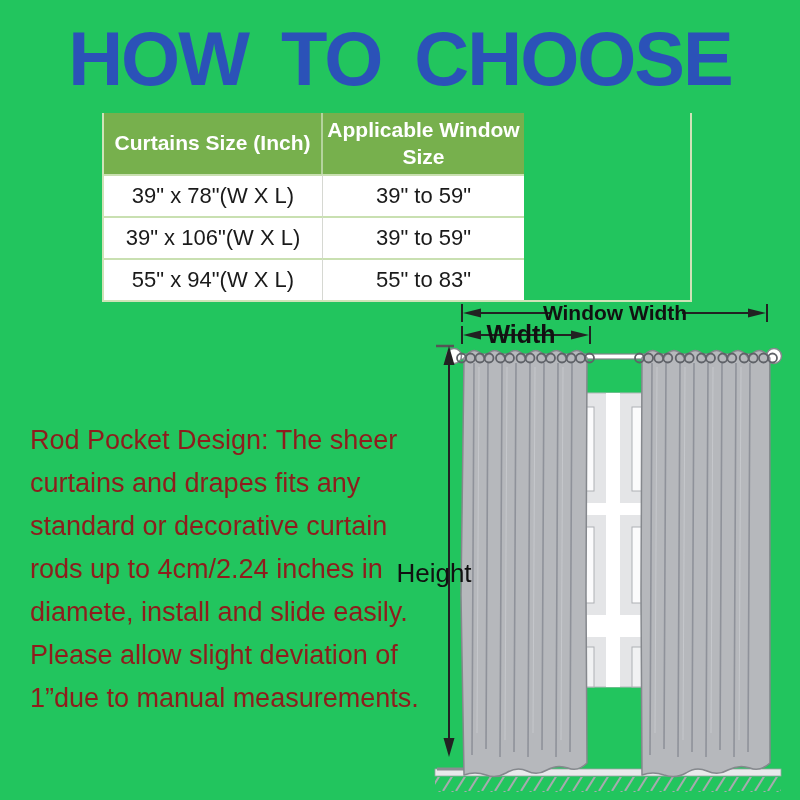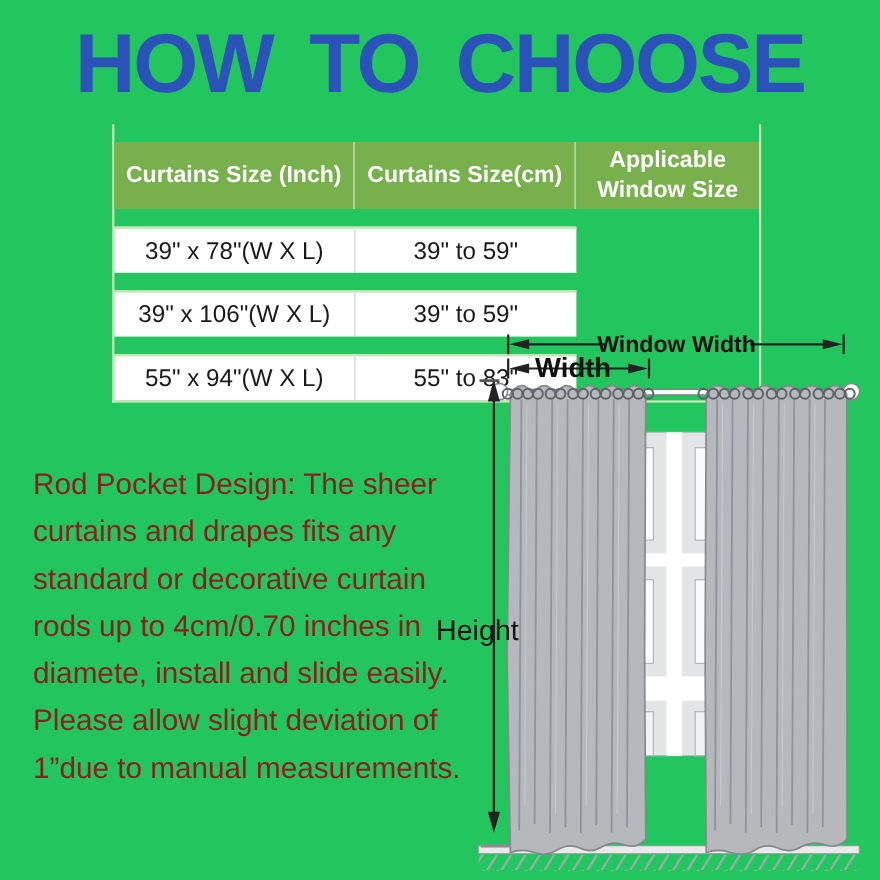--- a/index.html
+++ b/index.html
@@ -7,21 +7,21 @@
           font-family:"Liberation Sans",sans-serif;}
 
   
   .title{position:absolute;left:0;top:18px;width:800px;height:82px;line-height:82px;
          text-align:center;font-weight:bold;font-size:76px;letter-spacing:-2px;
          word-spacing:14px;color:#2b52b8;white-space:nowrap;}
 
   
   .size-table{position:absolute;left:102px;top:113px;width:590px;
               border:2px solid #cfe3b8;border-top:none;box-sizing:border-box;}
-  .t-row{display:grid;grid-template-columns:219px 201px 166px;margin-top:16px;}
+  .t-row{display:grid;grid-template-columns:219px 201px 166px;}
   .t-head .cell{background:#77b04d;color:#fff;font-weight:bold;font-size:21px;
                 height:61px;display:flex;align-items:center;justify-content:center;
                 text-align:center;line-height:1.25;border-right:2px solid rgba(255,255,255,.45);}
   .t-head .cell:last-child{border-right:none;}
   .t-body .cell{background:#fff;color:#1a1a1a;font-size:22px;height:40px;
                 display:flex;align-items:center;justify-content:center;text-align:center;
                 border-top:2px solid #c9e0b1;border-right:1px solid #d6d8d2;}
   .t-body .cell:last-child{border-right:none;}
 
   
@@ -38,41 +38,40 @@
 </head>
 <body>
 
 <div id="canvas">
 
   <div class="title">HOW TO CHOOSE</div>
 
   <div class="size-table">
     <div class="t-row t-head">
       <div class="cell">Curtains Size (Inch)</div>
-      <div class="cell">Curtains Size(cm)</div>
       <div class="cell">Applicable Window Size</div>
     </div>
     <div class="t-body">
       <div class="t-row">
         <div class="cell">39" x 78"(W X L)</div>
         <div class="cell">39" to 59"</div>
       </div>
       <div class="t-row">
         <div class="cell">39" x 106"(W X L)</div>
         <div class="cell">39" to 59"</div>
       </div>
       <div class="t-row">
         <div class="cell">55" x 94"(W X L)</div>
         <div class="cell">55" to 83"</div>
       </div>
     </div>
   </div>
 
   <div class="notes">
-    <p>Rod Pocket Design: The sheer curtains and drapes fits any standard or decorative curtain rods up to 4cm/0.70 inches in diamete, install and slide easily.</p>
+    <p>Rod Pocket Design: The sheer curtains and drapes fits any standard or decorative curtain rods up to 4cm/2.24 inches in diamete, install and slide easily.</p>
     <p>Please allow slight deviation of 1”due to manual measurements.</p>
   </div>
 
   <svg class="diagram" viewBox="0 0 410 505" xmlns="http://www.w3.org/2000/svg">
     <defs>
       <pattern id="hatch" patternUnits="userSpaceOnUse" width="13" height="16">
         <line x1="1" y1="16" x2="11" y2="0" stroke="#a7aaae" stroke-width="2"></line>
       </pattern>
       <g id="ringpair">
         <circle cx="-4.5" cy="0" r="4.5" fill="none" stroke="#5f6268" stroke-width="1.8"></circle>

